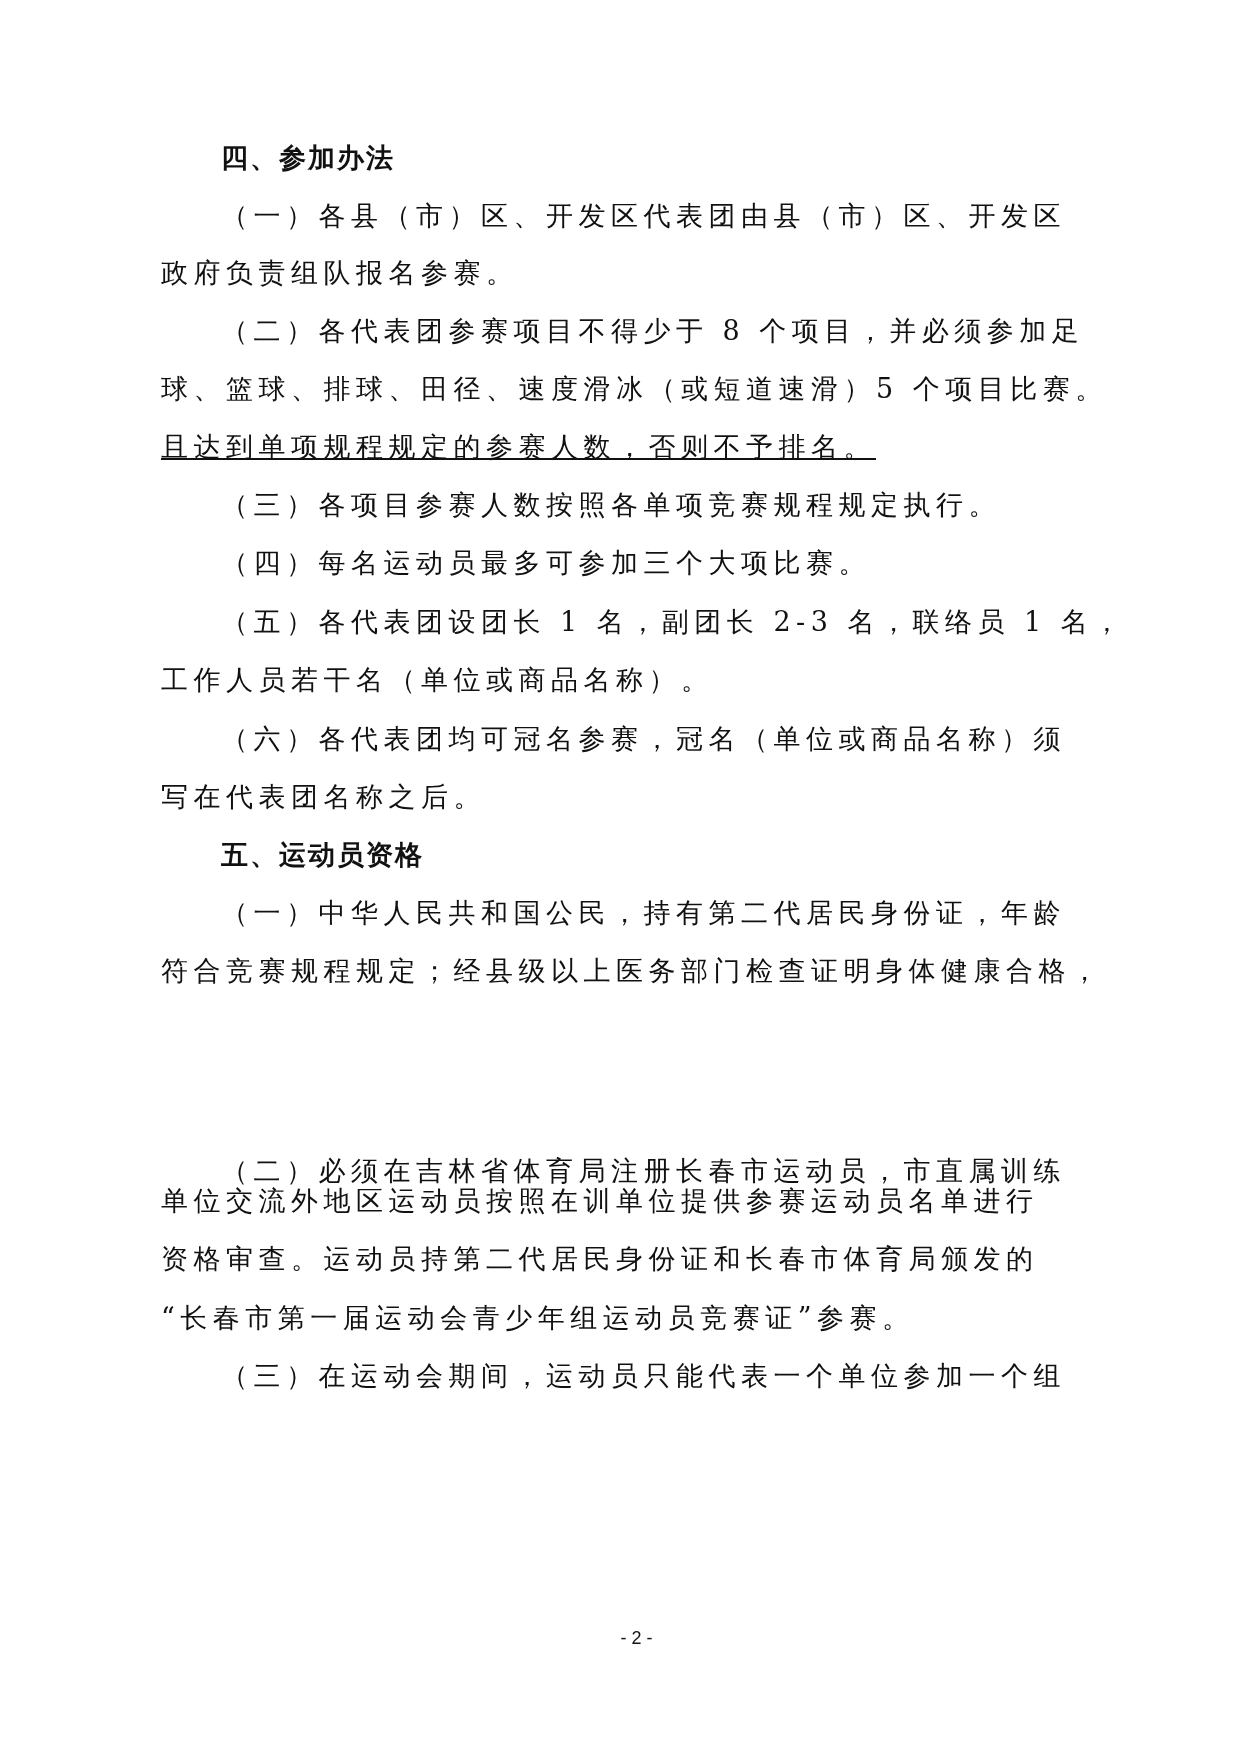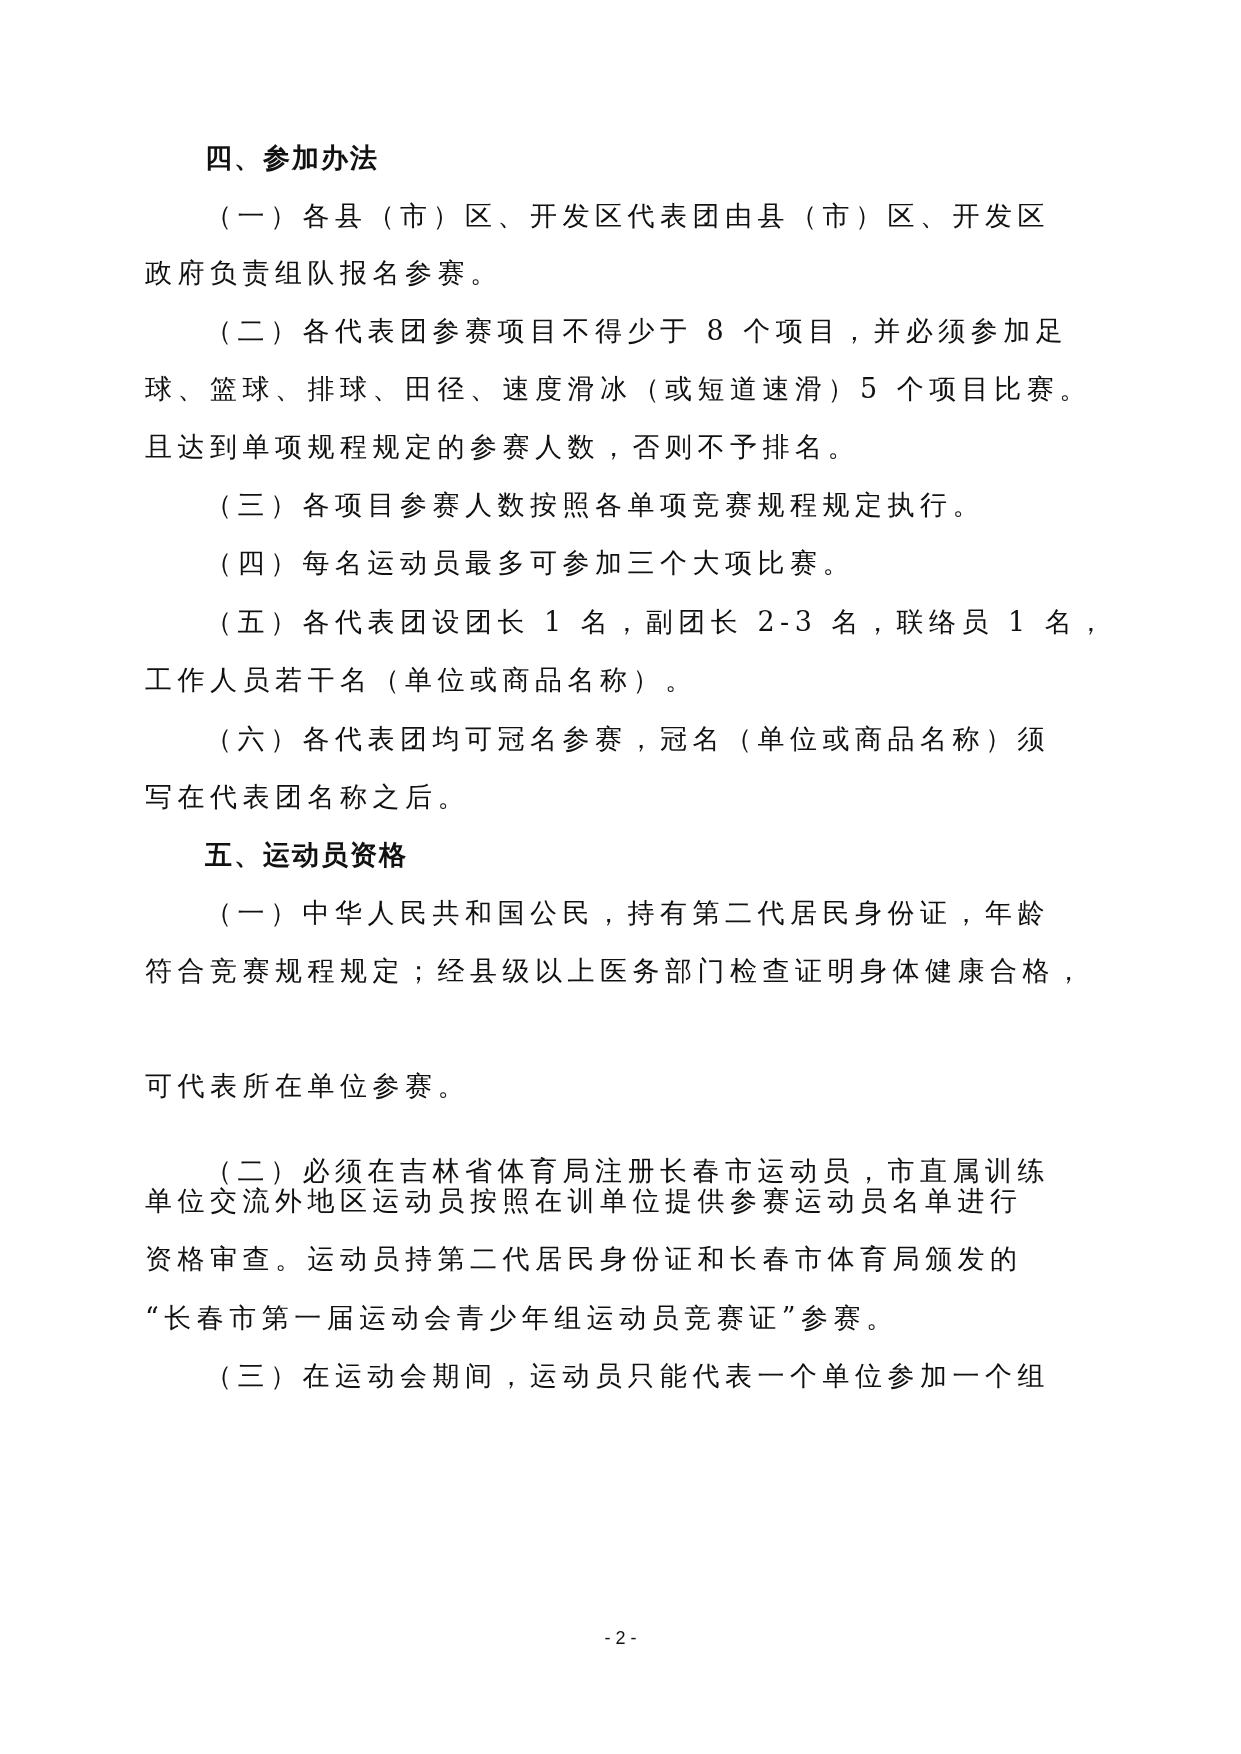--- a/index.html
+++ b/index.html
@@ -1,21 +1,21 @@
 <!DOCTYPE html>
 <html><head>
 <meta charset="utf-8">
 <style>
   html, body { margin: 0; padding: 0; background: #ffffff; }
   body {
     width: 1241px; height: 1754px; position: relative; overflow: hidden;
     font-family: "DejaVu Serif", "Liberation Serif", serif;
     color: #111111;
   }
-  .page { position: absolute; left: 0; top: 0; width: 1141px; height: 1754px; }
+  .page { position: absolute; left: 16px; top: 0; width: 1141px; height: 1754px; }
   .line {
     position: absolute;
     left: 145px;
     width: 822px;
     font-size: 27px;
     line-height: 40px;
     height: 40px;
     white-space: nowrap;
     letter-spacing: 5.5px;
     font-weight: normal;
@@ -41,37 +41,36 @@
 
 <div class="page">
 
   <div class="line heading" style="top:138px;">四、参加办法</div>
 
   <div class="line indent justify" style="top:196px;">（一）各县（市）区、开发区代表团由县（市）区、开发区</div>
   <div class="line" style="top:253px;">政府负责组队报名参赛。</div>
 
   <div class="line indent justify" style="top:311px;">（二）各代表团参赛项目不得少于 8 个项目，并必须参加足</div>
   <div class="line justify" style="top:369px;">球、篮球、排球、田径、速度滑冰（或短道速滑）5 个项目比赛。</div>
-  <div class="line" style="top:427px;">且达到单项规程规定的参赛人数，否则不予排名。</div>
+  <div class="line" style="top:427px;text-decoration:underline;">且达到单项规程规定的参赛人数，否则不予排名。</div>
 
   <div class="line indent" style="top:485px;">（三）各项目参赛人数按照各单项竞赛规程规定执行。</div>
 
   <div class="line indent" style="top:543px;">（四）每名运动员最多可参加三个大项比赛。</div>
 
   <div class="line indent justify" style="top:602px;">（五）各代表团设团长 1 名，副团长 2-3 名，联络员 1 名，</div>
   <div class="line" style="top:660px;">工作人员若干名（单位或商品名称）。</div>
 
   <div class="line indent justify" style="top:719px;">（六）各代表团均可冠名参赛，冠名（单位或商品名称）须</div>
   <div class="line" style="top:777px;">写在代表团名称之后。</div>
 
   <div class="line heading" style="top:835px;">五、运动员资格</div>
 
   <div class="line indent justify" style="top:893px;">（一）中华人民共和国公民，持有第二代居民身份证，年龄</div>
   <div class="line justify" style="top:951px;font-family:Liberation Serif, serif;">符合竞赛规程规定；经县级以上医务部门检查证明身体健康合格，</div>
-  <div class="line" style="top:1066px;">可代表所在单位参赛。</div>
 
   <div class="line indent justify" style="top:1125px;margin-top:26px;">（二）必须在吉林省体育局注册长春市运动员，市直属训练</div>
   <div class="line justify" style="top:1181px;">单位交流外地区运动员按照在训单位提供参赛运动员名单进行</div>
   <div class="line justify" style="top:1239px;">资格审查。运动员持第二代居民身份证和长春市体育局颁发的</div>
   <div class="line" style="top:1298px;">“长春市第一届运动会青少年组运动员竞赛证”参赛。</div>
 
   <div class="line indent justify" style="top:1356px;">（三）在运动会期间，运动员只能代表一个单位参加一个组</div>
 
   <div class="page-number">- 2 -</div>
 </div>

